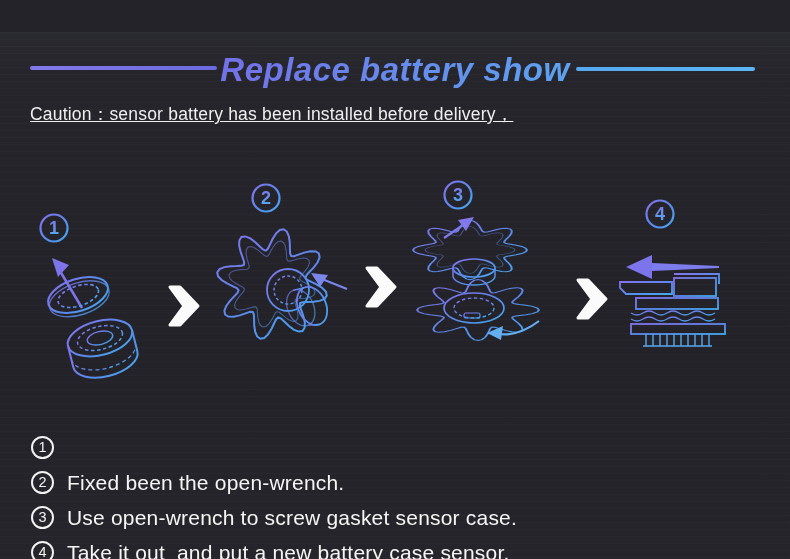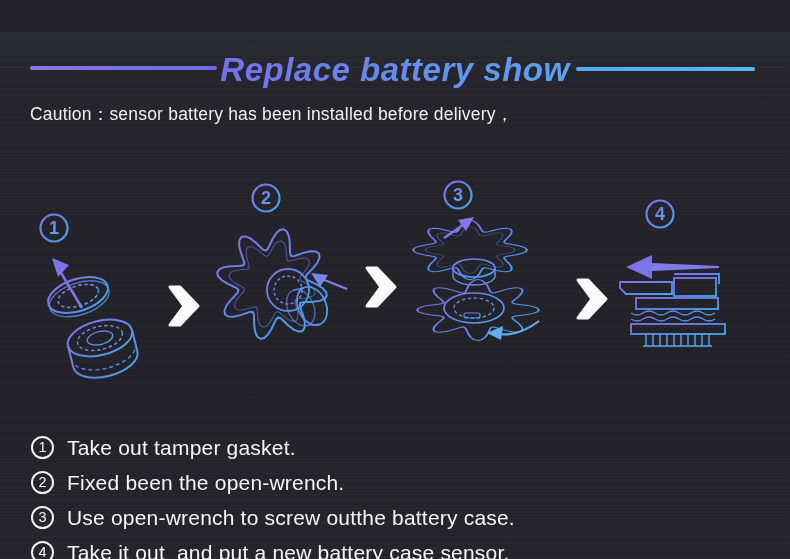--- a/index.html
+++ b/index.html
@@ -29,20 +29,21 @@
   }
   .rule { position:absolute; height:4px; border-radius:2px; }
   .rule-left  { left:30px;  top:34px; width:187px; background:linear-gradient(90deg,#8279ec,#6b6ade); }
   .rule-right { left:576px; top:35px; width:179px; background:linear-gradient(90deg,#55a9f0,#5bb6f4); }
 
   
   .caution {
     position:absolute; left:30px; top:67px;
     color:#efefef; font-size:17.5px; line-height:31px;
     letter-spacing:0.2px;
+    text-decoration:underline;
   }
 
   
   .diagram { position:absolute; left:0; top:140px; width:790px; height:245px; }
   .badge { position:absolute; width:34px; height:34px; }
   .badge text { font-family:"Liberation Sans", sans-serif; font-size:18px; font-weight:600; }
   .illus { position:absolute; }
   .chev { position:absolute; width:34px; height:44px; }
 
   
@@ -213,29 +214,28 @@
             <line x1="97" y1="90" x2="97" y2="102" stroke-width="1.4"></line>
           <line x1="31" y1="102" x2="100" y2="102" stroke-width="1.6"></line>
         </g>
       </g>
     </svg>
   </div>
 
   <div class="instructions">
     <div class="instr-row">
       <span class="num-circle">1</span>
-      <span class="instr-text">Take out tamper gasket.</span>
     </div>
     <div class="instr-row">
       <span class="num-circle">2</span>
       <span class="instr-text">Fixed been the open-wrench.</span>
     </div>
     <div class="instr-row">
       <span class="num-circle">3</span>
-      <span class="instr-text">Use open-wrench to screw outthe battery case.</span>
+      <span class="instr-text">Use open-wrench to screw gasket sensor case.</span>
     </div>
     <div class="instr-row">
       <span class="num-circle">4</span>
       <span class="instr-text">Take it out  and put a new battery case sensor.</span>
     </div>
   </div>
 
 </div>
 
 </body></html>

